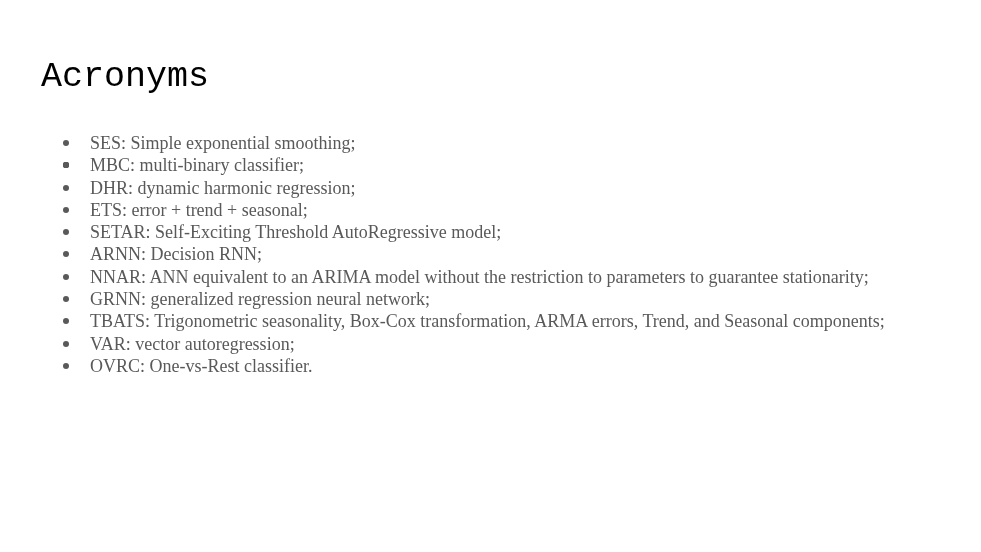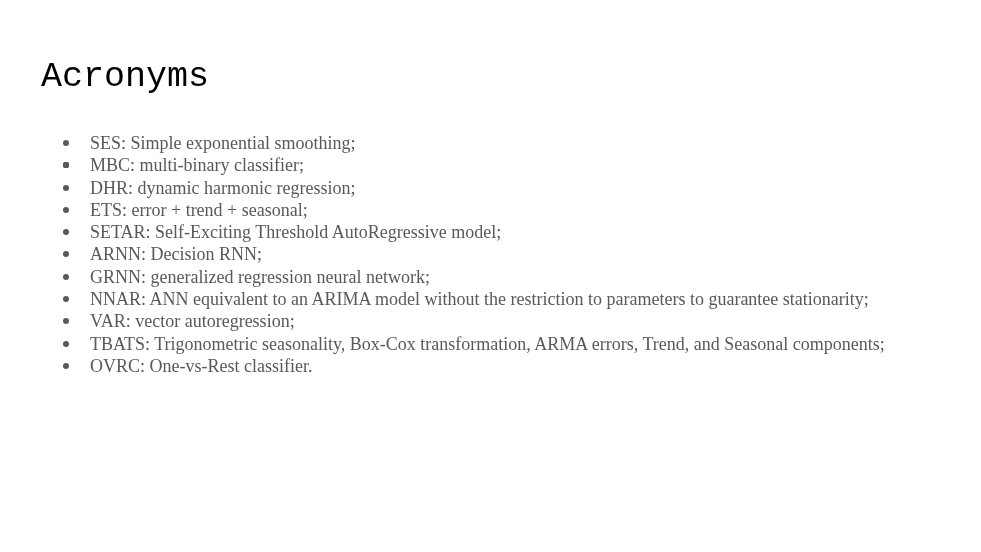--- a/index.html
+++ b/index.html
@@ -93,32 +93,32 @@
 
       <li>
         <span class="bullet-dot"></span><span>SETAR: Self-Exciting Threshold AutoRegressive model;</span>
       </li>
 
       <li>
         <span class="bullet-dot"></span><span>ARNN: Decision RNN;</span>
       </li>
 
       <li>
+        <span class="bullet-dot"></span><span>NNAR: ANN equivalent to an ARIMA model without the restriction to parameters to guarantee stationarity;</span>
+      </li>
+
+      <li>
         <span class="bullet-dot"></span><span>GRNN: generalized regression neural network;</span>
       </li>
 
       <li>
-        <span class="bullet-dot"></span><span>NNAR: ANN equivalent to an ARIMA model without the restriction to parameters to guarantee stationarity;</span>
+        <span class="bullet-dot"></span><span>TBATS: Trigonometric seasonality, Box-Cox transformation, ARMA errors, Trend, and Seasonal components;</span>
       </li>
 
       <li>
         <span class="bullet-dot"></span><span>VAR: vector autoregression;</span>
-      </li>
-
-      <li>
-        <span class="bullet-dot"></span><span>TBATS: Trigonometric seasonality, Box-Cox transformation, ARMA errors, Trend, and Seasonal components;</span>
       </li>
 
       <li>
         <span class="bullet-dot"></span><span>OVRC: One-vs-Rest classifier.</span>
       </li>
     </ul>
 </div>
 
 </body></html>

